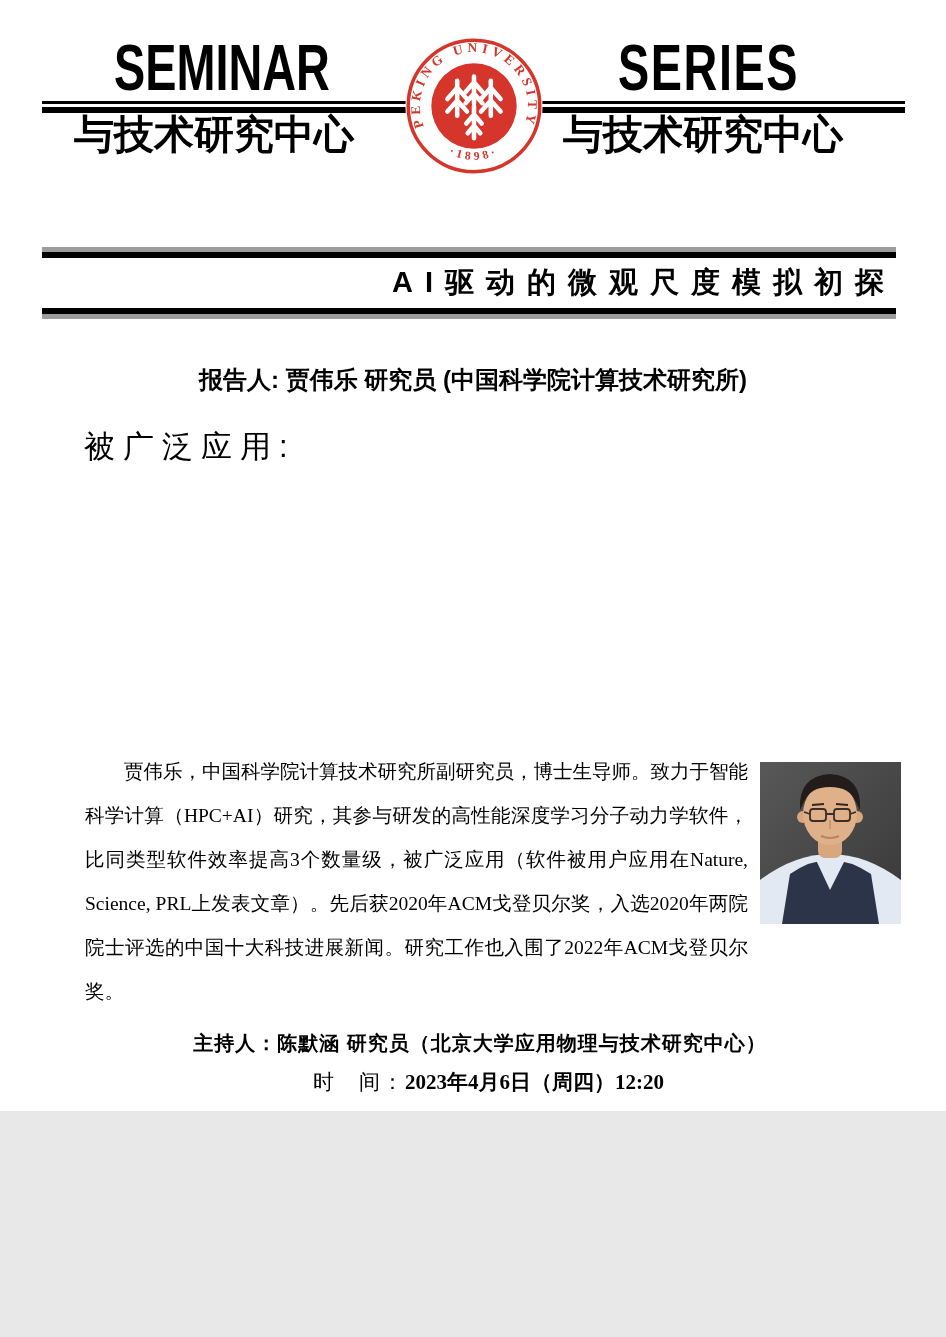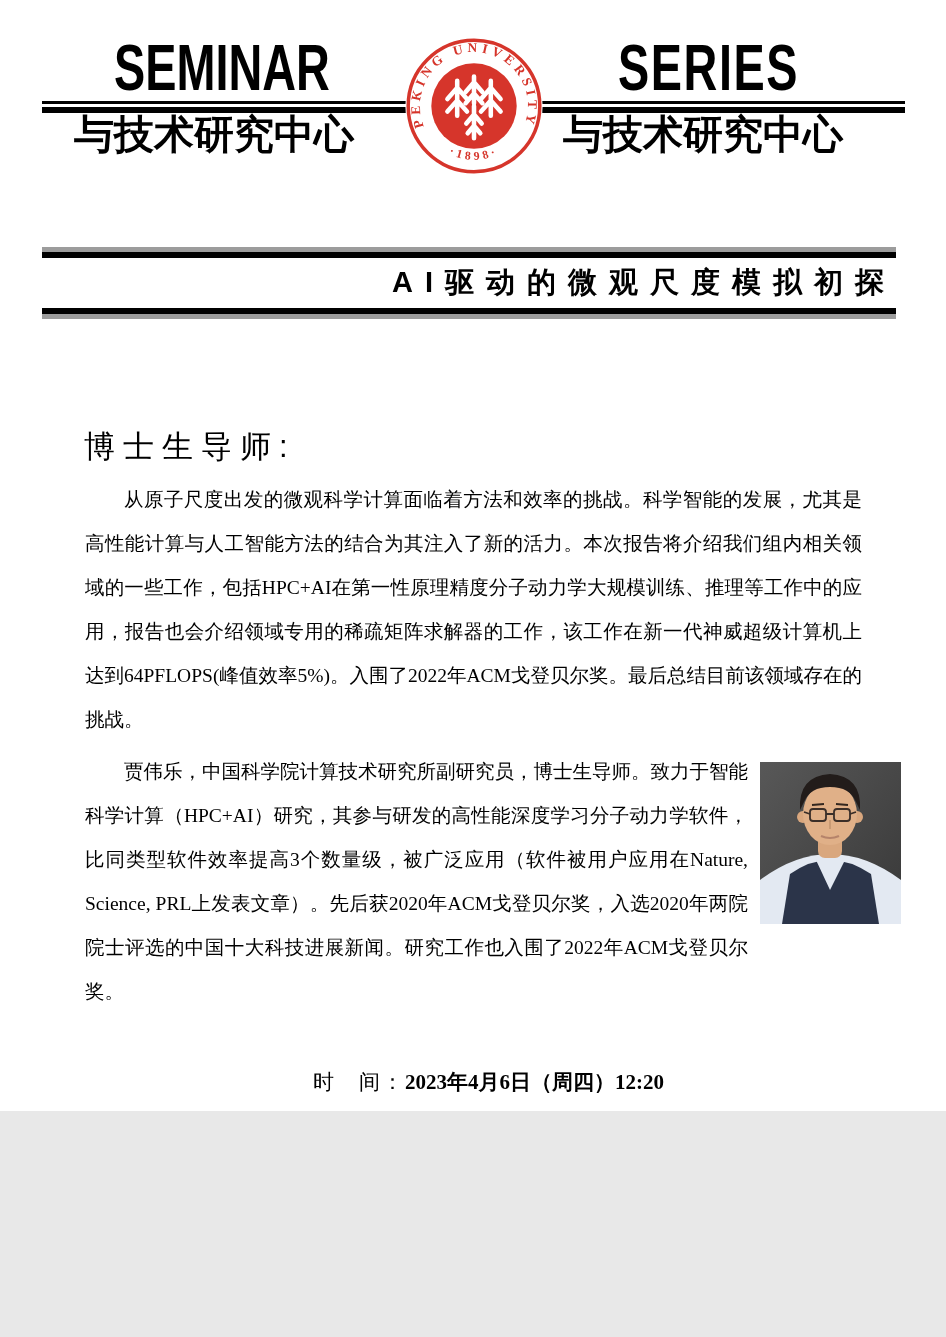--- a/index.html
+++ b/index.html
@@ -125,23 +125,23 @@
 
   <div id="org-left" class="org-name">与技术研究中心</div>
   <div id="org-right" class="org-name">与技术研究中心</div>
 
   <div class="banner">
     <div class="banner-inner">
       <span class="banner-title">AI驱动的微观尺度模拟初探</span>
     </div>
   </div>
 
+  <div id="speaker-line">报告人: 贾伟乐 研究员 (中国科学院计算技术研究所)</div>
 
-  <div id="content-heading" class="sec-heading">博士生导师:</div>
-  <div id="content-para" class="body-para">从原子尺度出发的微观科学计算面临着方法和效率的挑战。科学智能的发展，尤其是高性能计算与人工智能方法的结合为其注入了新的活力。本次报告将介绍我们组内相关领域的一些工作，包括HPC+AI在第一性原理精度分子动力学大规模训练、推理等工作中的应用，报告也会介绍领域专用的稀疏矩阵求解器的工作，该工作在新一代神威超级计算机上达到64PFLOPS(峰值效率5%)。入围了2022年ACM戈登贝尔奖。最后总结目前该领域存在的挑战。</div>
+  <div id="content-heading" class="sec-heading">被广泛应用:</div>
 
   <div id="bio-wrap">
     <div id="photo">
       <svg viewBox="0 0 141 162" width="141" height="162">
         <defs>
           <linearGradient id="bgGrad" x1="0" y1="0" x2="1" y2="1">
             <stop offset="0" stop-color="#585858"></stop>
             <stop offset="1" stop-color="#383838"></stop>
           </linearGradient>
         </defs>
@@ -170,20 +170,21 @@
           <path d="M66,52 L74,52 M50,52 L44,50 M90,52 L96,50"></path>
         </g>
 
         <path d="M70,58 L70,67" stroke="#c89a74" stroke-width="2" fill="none"></path>
         <path d="M61,74 Q70,78 79,74" stroke="#b5836a" stroke-width="2.2" fill="none"></path>
       </svg>
     </div>
     <div class="body-para">贾伟乐，中国科学院计算技术研究所副研究员，博士生导师。致力于智能科学计算（HPC+AI）研究，其参与研发的高性能深度学习分子动力学软件，比同类型软件效率提高3个数量级，被广泛应用（软件被用户应用在Nature, Science, PRL上发表文章）。先后获2020年ACM戈登贝尔奖，入选2020年两院院士评选的中国十大科技进展新闻。研究工作也入围了2022年ACM戈登贝尔奖。</div>
   </div>
 
+  <div id="host-line">主持人：陈默涵 研究员（北京大学应用物理与技术研究中心）</div>
 
   <div id="time-row" class="meta-row">
     <span class="meta-label">时　间：</span><span id="time-value">2023年4月6日（周四）12:20</span>
   </div>
 
   <div id="stray-mark">、</div>
   <div id="welcome-line">欢迎各位老师和同学参加交流与讨论</div>
 
 </div>
 

